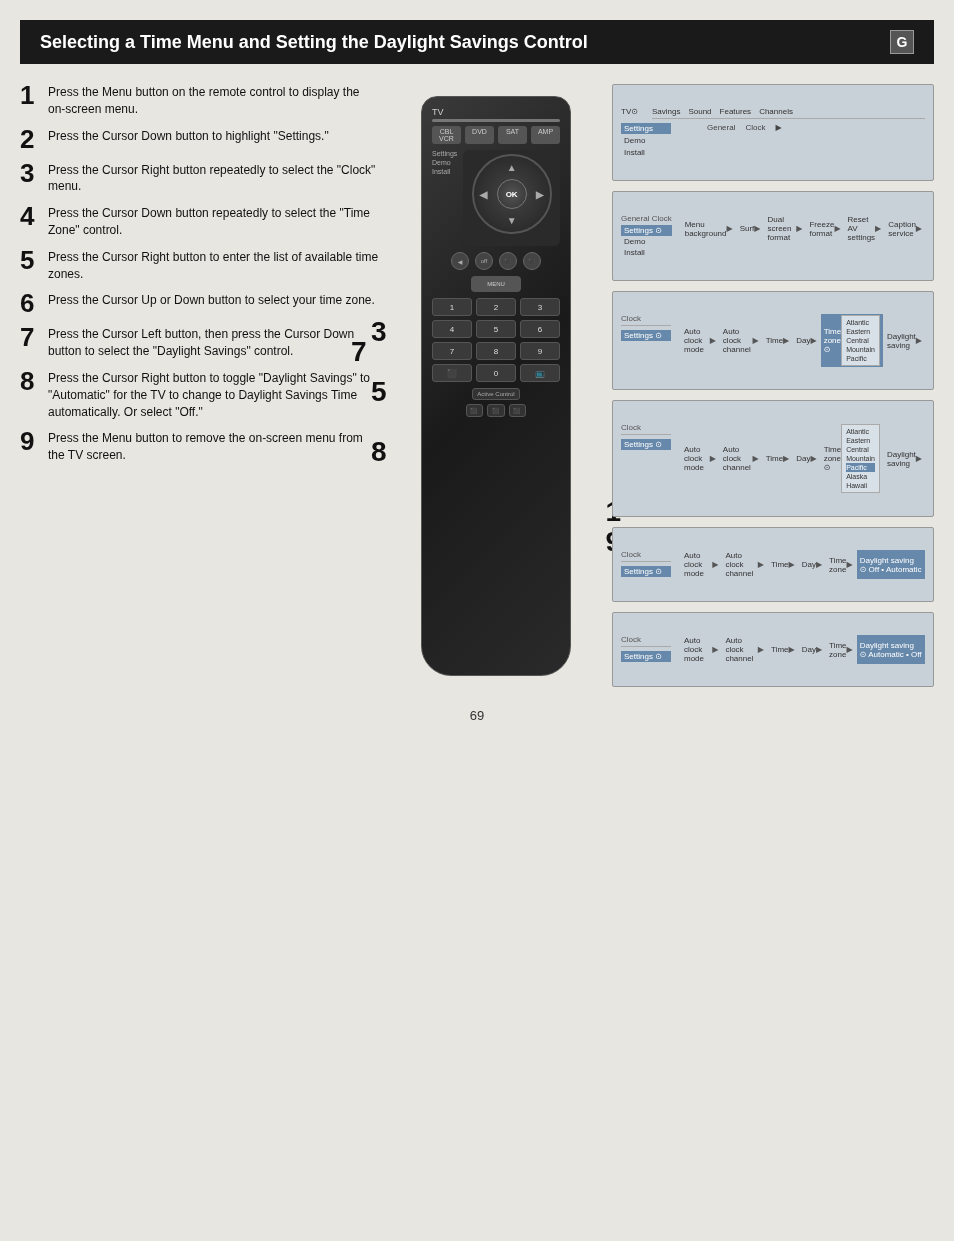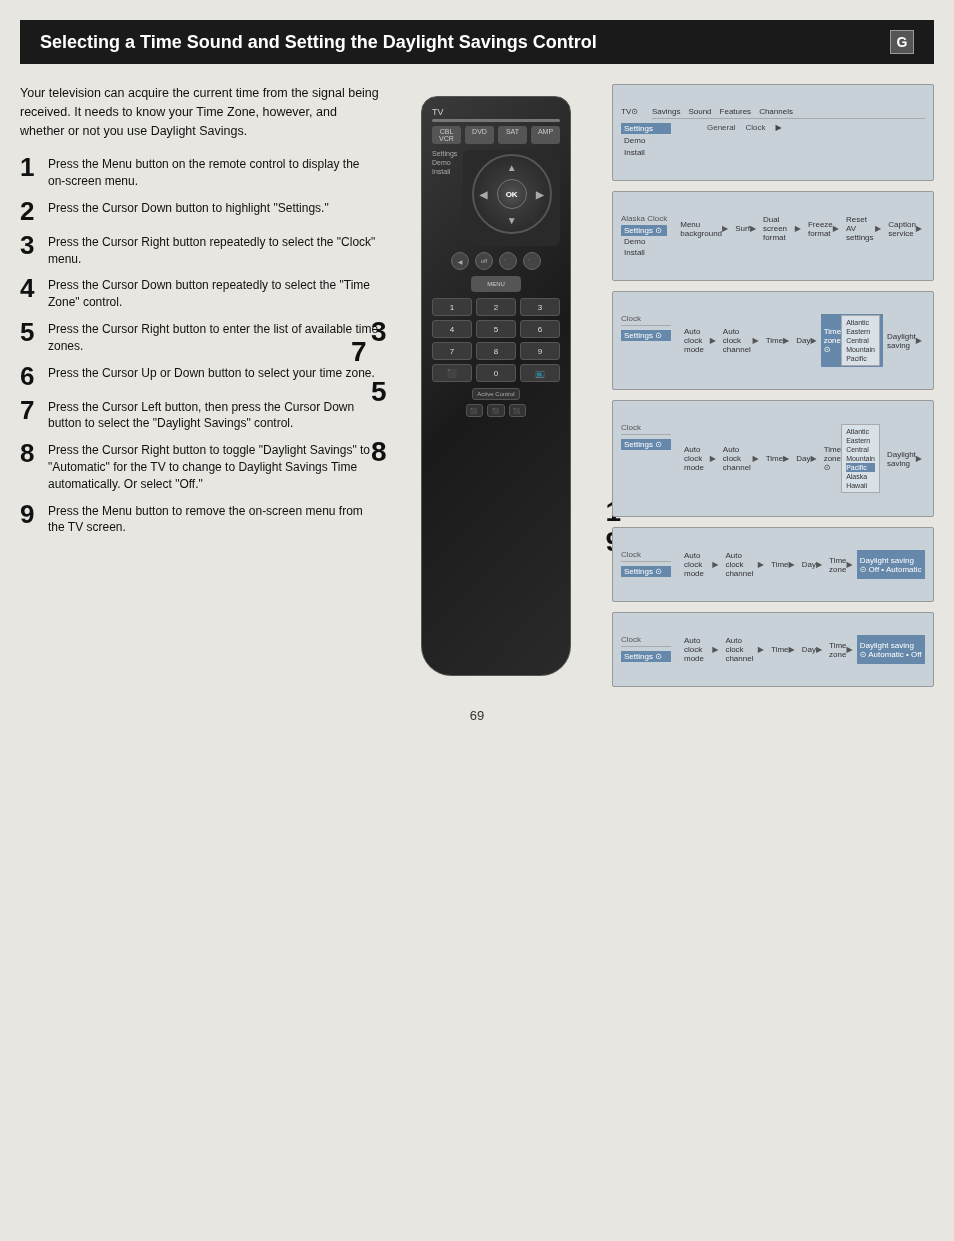--- a/index.html
+++ b/index.html
@@ -332,28 +332,27 @@
       color: #333;
     }
 
   </style>
 </head>
 <body>
 
 <div class="page-container">
 
   <div class="header-bar">
-    <span class="header-title">Selecting a Time Sound and Setting the Daylight Savings Control</span>
+    <span class="header-title">Selecting a Time Menu and Setting the Daylight Savings Control</span>
     <span class="header-letter">G</span>
   </div>
 
   <div class="main-content">
 
     <div class="left-col">
-      <p class="intro-text">Your television can acquire the current time from the signal being received. It needs to know your Time Zone, however, and whether or not you use Daylight Savings.</p>
 
       <ol class="steps-list">
 
       <li class="step-item">
       <span class="step-number">1</span>
       <span class="step-text">Press the Menu button on the remote control to display the on-screen menu.</span>
     </li>
           <li class="step-item">
       <span class="step-number">2</span>
       <span class="step-text">Press the Cursor Down button to highlight "Settings."</span>
@@ -487,21 +486,21 @@
             <span>General</span>
             <span>Clock</span>
             <span>▶</span>
           </div>
         </div>
       </div>
 
       <div class="screen-mockup">
         <div style="display:flex; gap:10px; align-items:flex-start;">
           <div style="font-size:8px;">
-            <div style="font-size:8px; color:#555; margin-bottom:2px;">Alaska   Clock</div>
+            <div style="font-size:8px; color:#555; margin-bottom:2px;">General   Clock</div>
             <div class="screen-left-item selected">Settings ⊙</div>
             <div class="screen-left-item">Demo</div>
             <div class="screen-left-item">Install</div>
           </div>
           <div class="screen-right-menu">
             <div class="screen-right-item">Menu background <span class="arrow-r">▶</span></div>
             <div class="screen-right-item">Surf <span class="arrow-r">▶</span></div>
             <div class="screen-right-item">Dual screen format <span class="arrow-r">▶</span></div>
             <div class="screen-right-item">Freeze format <span class="arrow-r">▶</span></div>
             <div class="screen-right-item">Reset AV settings <span class="arrow-r">▶</span></div>

